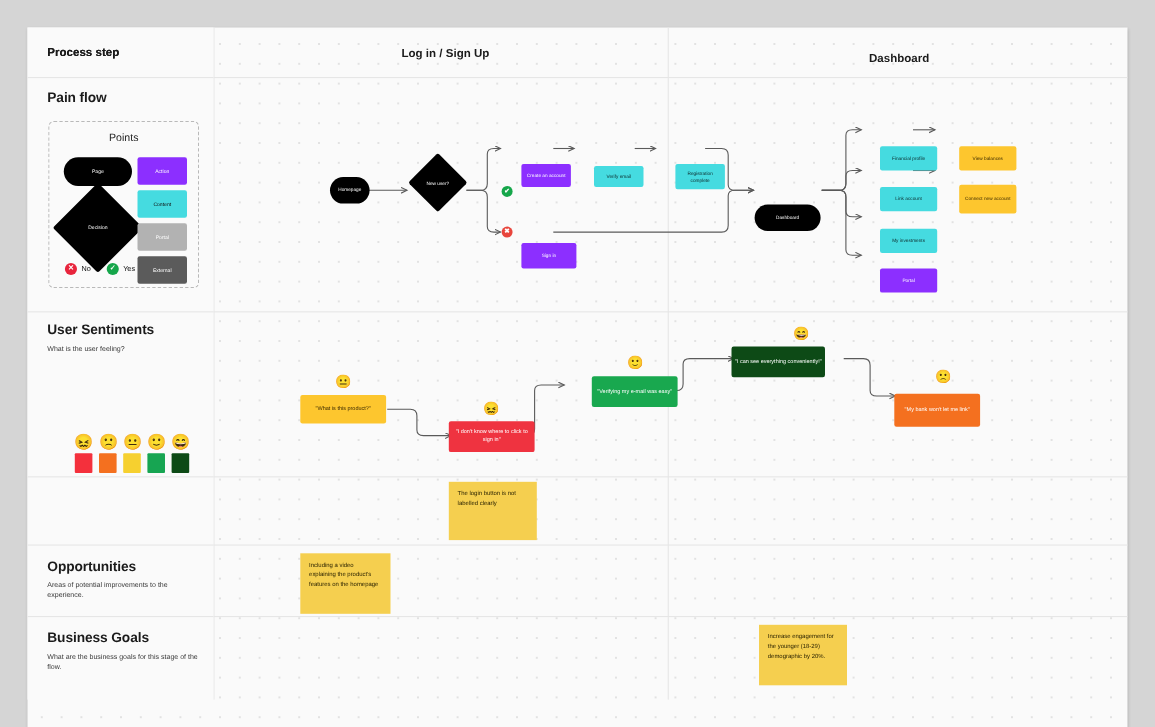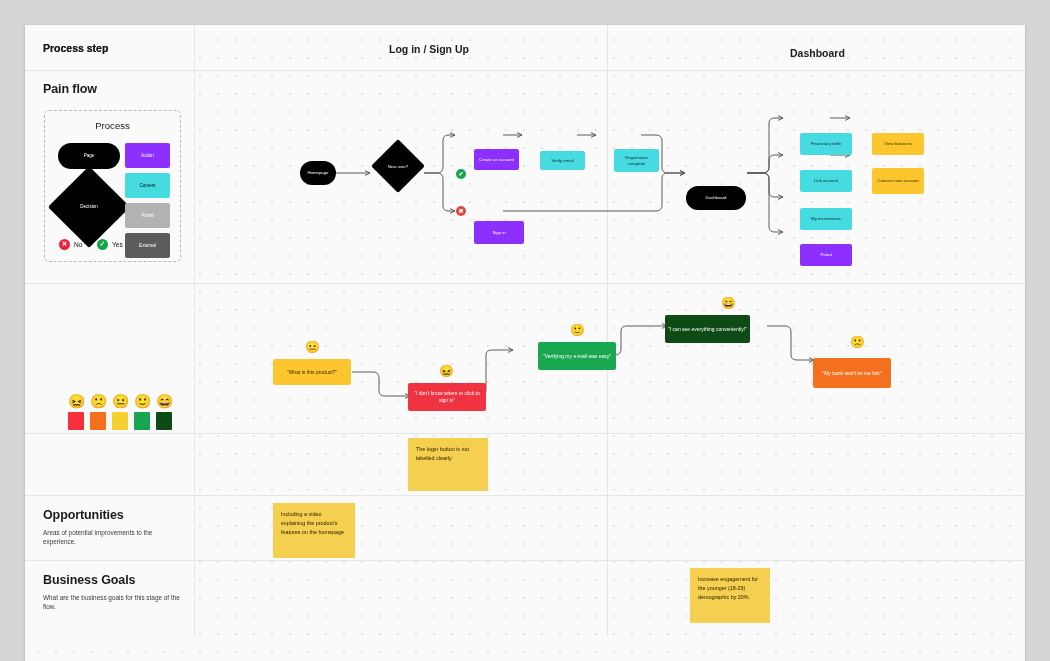--- a/index.html
+++ b/index.html
@@ -150,38 +150,38 @@
   <div class="vline" style="left:169px; top:0; height:611px;"></div>
   <div class="vline" style="left:582px; top:0; height:611px;"></div>
 
   <div class="hline" style="left:0; top:45px; width:1000px;"></div>
   <div class="hline" style="left:0; top:258px; width:1000px;"></div>
   <div class="hline" style="left:0; top:408px; width:1000px;"></div>
   <div class="hline" style="left:0; top:470px; width:1000px;"></div>
   <div class="hline" style="left:0; top:535px; width:1000px;"></div>
 
   <div class="colhdr" style="left:18px; top:17px;">Process step</div>
-  <div class="colhdr" style="left:340px; top:18px;margin-left:24px;">Log in / Sign Up</div>
+  <div class="colhdr" style="left:340px; top:18px;">Log in / Sign Up</div>
   <div class="colhdr" style="left:765px; top:22px;">Dashboard</div>
 
   <div class="labelcol">
     <div class="hline" style="left:0; top:45px; width:169px;"></div>
     <div class="hline" style="left:0; top:258px; width:169px;"></div>
     <div class="hline" style="left:0; top:408px; width:169px;"></div>
     <div class="hline" style="left:0; top:470px; width:169px;"></div>
     <div class="hline" style="left:0; top:535px; width:169px;"></div>
 
     <div class="colhdr" style="left:18px; top:17px;">Process step</div>
 
     <div class="rowlabel" style="top:57px;">
       <h2>Pain flow</h2>
     </div>
 
     <div class="legend">
-      <div class="ttl">Process</div>
+      <div class="ttl">Points</div>
 
       <div class="lg-page">
         <div class="lg-txt w">Page</div>
       </div>
 
       <div class="lg-dia"></div>
       <div class="lg-dia-t">
         <div class="lg-txt w">Decision</div>
       </div>
 
@@ -201,20 +201,24 @@
       <div class="yn no">
         <span class="badge r">✕</span>
         <span>No</span>
       </div>
       <div class="yn yes">
         <span class="badge g">✓</span>
         <span>Yes</span>
       </div>
     </div>
 
+    <div class="rowlabel" style="top:268px;">
+      <h2>User Sentiments</h2>
+      <p>What is the user feeling?</p>
+    </div>
 
     <div class="emoscale">
       <div class="emorow">
         <div class="e">😖</div>
         <div class="e">🙁</div>
         <div class="e">😐</div>
         <div class="e">🙂</div>
         <div class="e">😄</div>
       </div>
       <div class="swrow">

